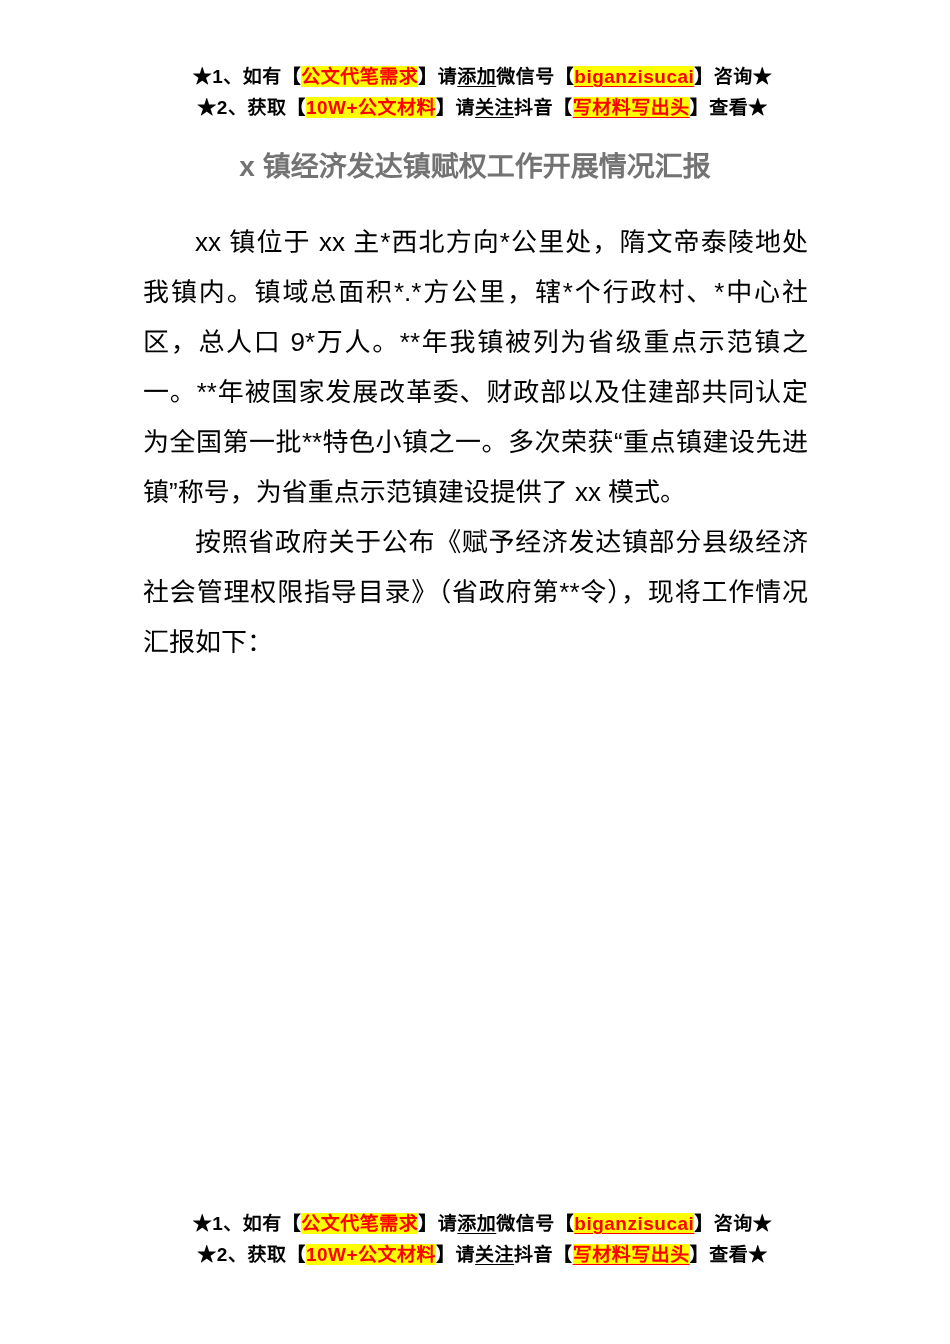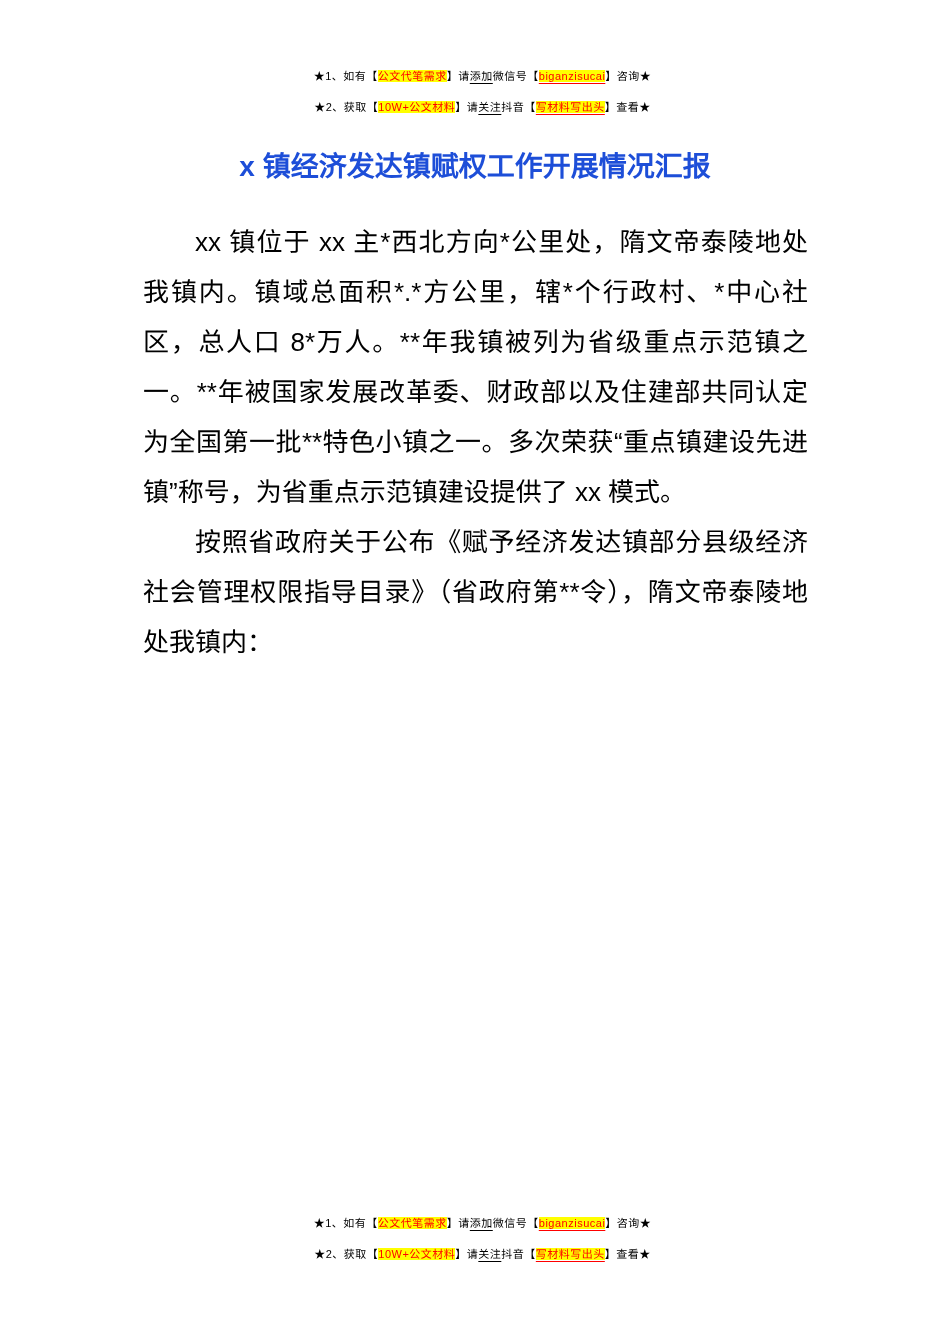--- a/index.html
+++ b/index.html
@@ -16,22 +16,22 @@
     background: #ffffff;
     color: #000000;
     overflow: hidden;
   }
   
   .promo {
     position: absolute;
     left: 15px;
     right: 0;
     text-align: center;
-    font-weight: 400;
-    font-size: 11px;
+    font-weight: 700;
+    font-size: 19px;
     line-height: 31px;
     color: #000000;
     letter-spacing: 0.5px;
   }
   .promo-header { top: 61px; }
   .promo-footer { top: 1208px; }
   .promo .s-hl {
     color: #ff0000;
     background: #ffff00;
   }
@@ -49,21 +49,21 @@
   .doc-title {
     position: absolute;
     top: 147px;
     left: 0;
     right: 0;
     margin: 0;
     text-align: center;
     font-size: 28px;
     font-weight: 700;
     line-height: 40px;
-    color: #1d4ed8;
+    color: #737373;
   }
   
   .doc-body {
     position: absolute;
     top: 217px;
     left: 143px;
     width: 665px;
     font-size: 26px;
     line-height: 50px;
     color: #000000;
@@ -82,22 +82,22 @@
 <div class="page">
 
   <div class="promo promo-header">
     <div class="promo-line"><span>★1、如有【</span><span class="s-hl">公文代笔需求</span><span>】请</span><span class="s-u">添加</span><span>微信号【</span><span class="s-hl-u">biganzisucai</span><span>】咨询★</span></div>
     <div class="promo-line"><span>★2、获取【</span><span class="s-hl">10W+公文材料</span><span>】请</span><span class="s-u">关注</span><span>抖音【</span><span class="s-hl-u">写材料写出头</span><span>】查看★</span></div>
   </div>
 
   <h1 class="doc-title">x 镇经济发达镇赋权工作开展情况汇报</h1>
 
   <div class="doc-body">
-      <p class="body-paragraph">xx 镇位于 xx 主*西北方向*公里处，隋文帝泰陵地处我镇内。镇域总面积*.*方公里，辖*个行政村、*中心社区，总人口 8*万人。**年我镇被列为省级重点示范镇之一。**年被国家发展改革委、财政部以及住建部共同认定为全国第一批**特色小镇之一。多次荣获“重点镇建设先进镇”称号，为省重点示范镇建设提供了 xx 模式。</p>
-      <p class="body-paragraph">按照省政府关于公布《赋予经济发达镇部分县级经济社会管理权限指导目录》（省政府第**令），隋文帝泰陵地处我镇内：</p>
+      <p class="body-paragraph">xx 镇位于 xx 主*西北方向*公里处，隋文帝泰陵地处我镇内。镇域总面积*.*方公里，辖*个行政村、*中心社区，总人口 9*万人。**年我镇被列为省级重点示范镇之一。**年被国家发展改革委、财政部以及住建部共同认定为全国第一批**特色小镇之一。多次荣获“重点镇建设先进镇”称号，为省重点示范镇建设提供了 xx 模式。</p>
+      <p class="body-paragraph">按照省政府关于公布《赋予经济发达镇部分县级经济社会管理权限指导目录》（省政府第**令），现将工作情况汇报如下：</p>
     </div>
 
   <div class="promo promo-footer">
     <div class="promo-line"><span>★1、如有【</span><span class="s-hl">公文代笔需求</span><span>】请</span><span class="s-u">添加</span><span>微信号【</span><span class="s-hl-u">biganzisucai</span><span>】咨询★</span></div>
     <div class="promo-line"><span>★2、获取【</span><span class="s-hl">10W+公文材料</span><span>】请</span><span class="s-u">关注</span><span>抖音【</span><span class="s-hl-u">写材料写出头</span><span>】查看★</span></div>
   </div>
 
 </div>
 
 </body></html>

